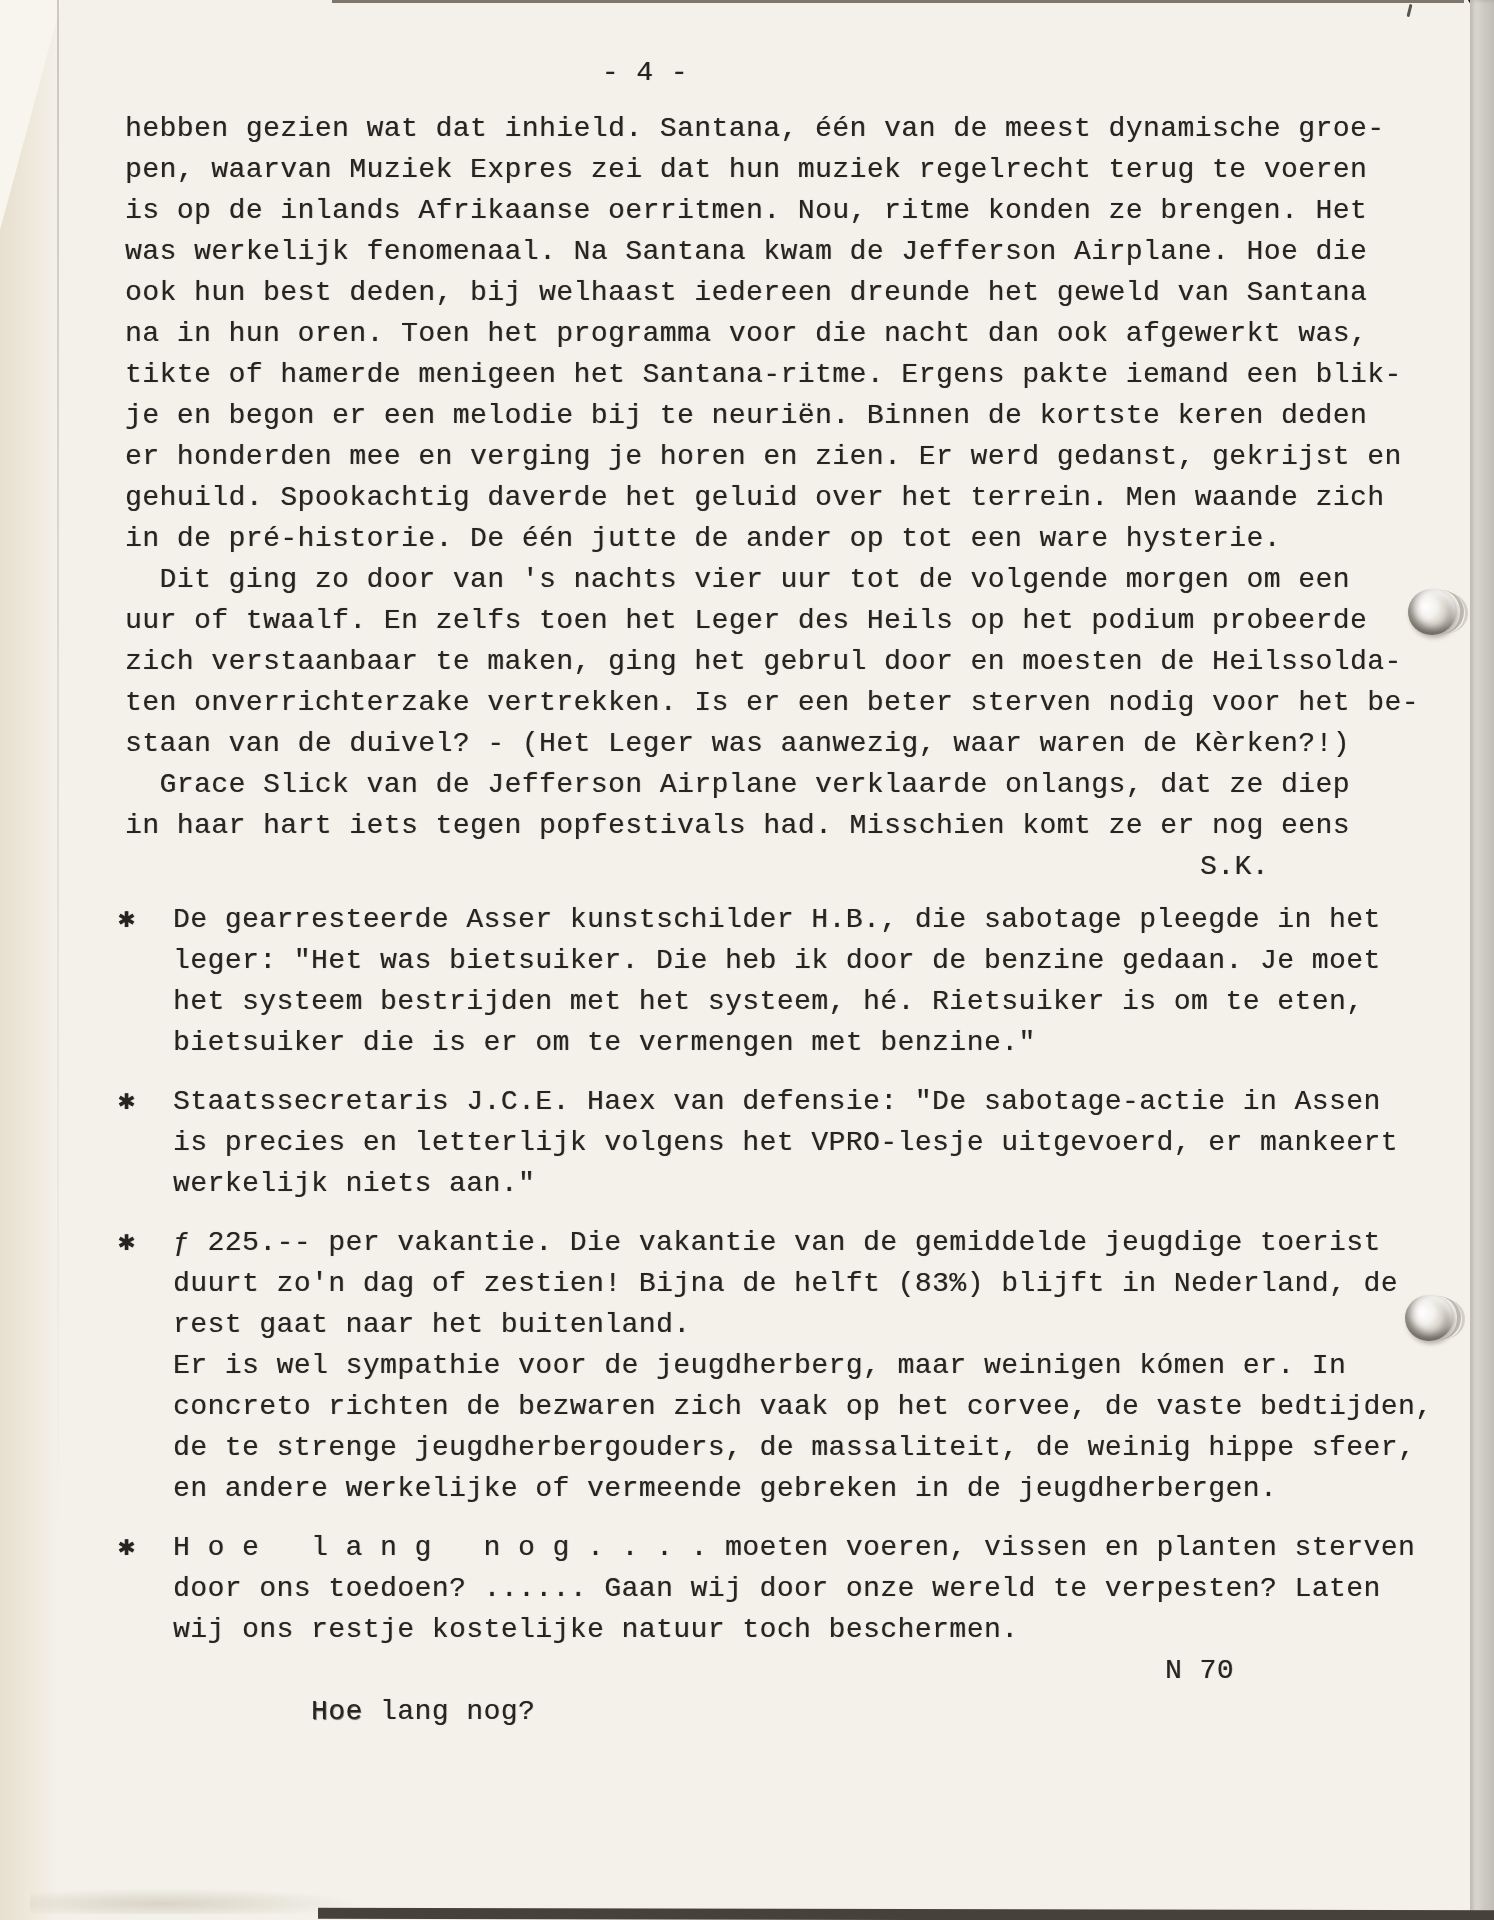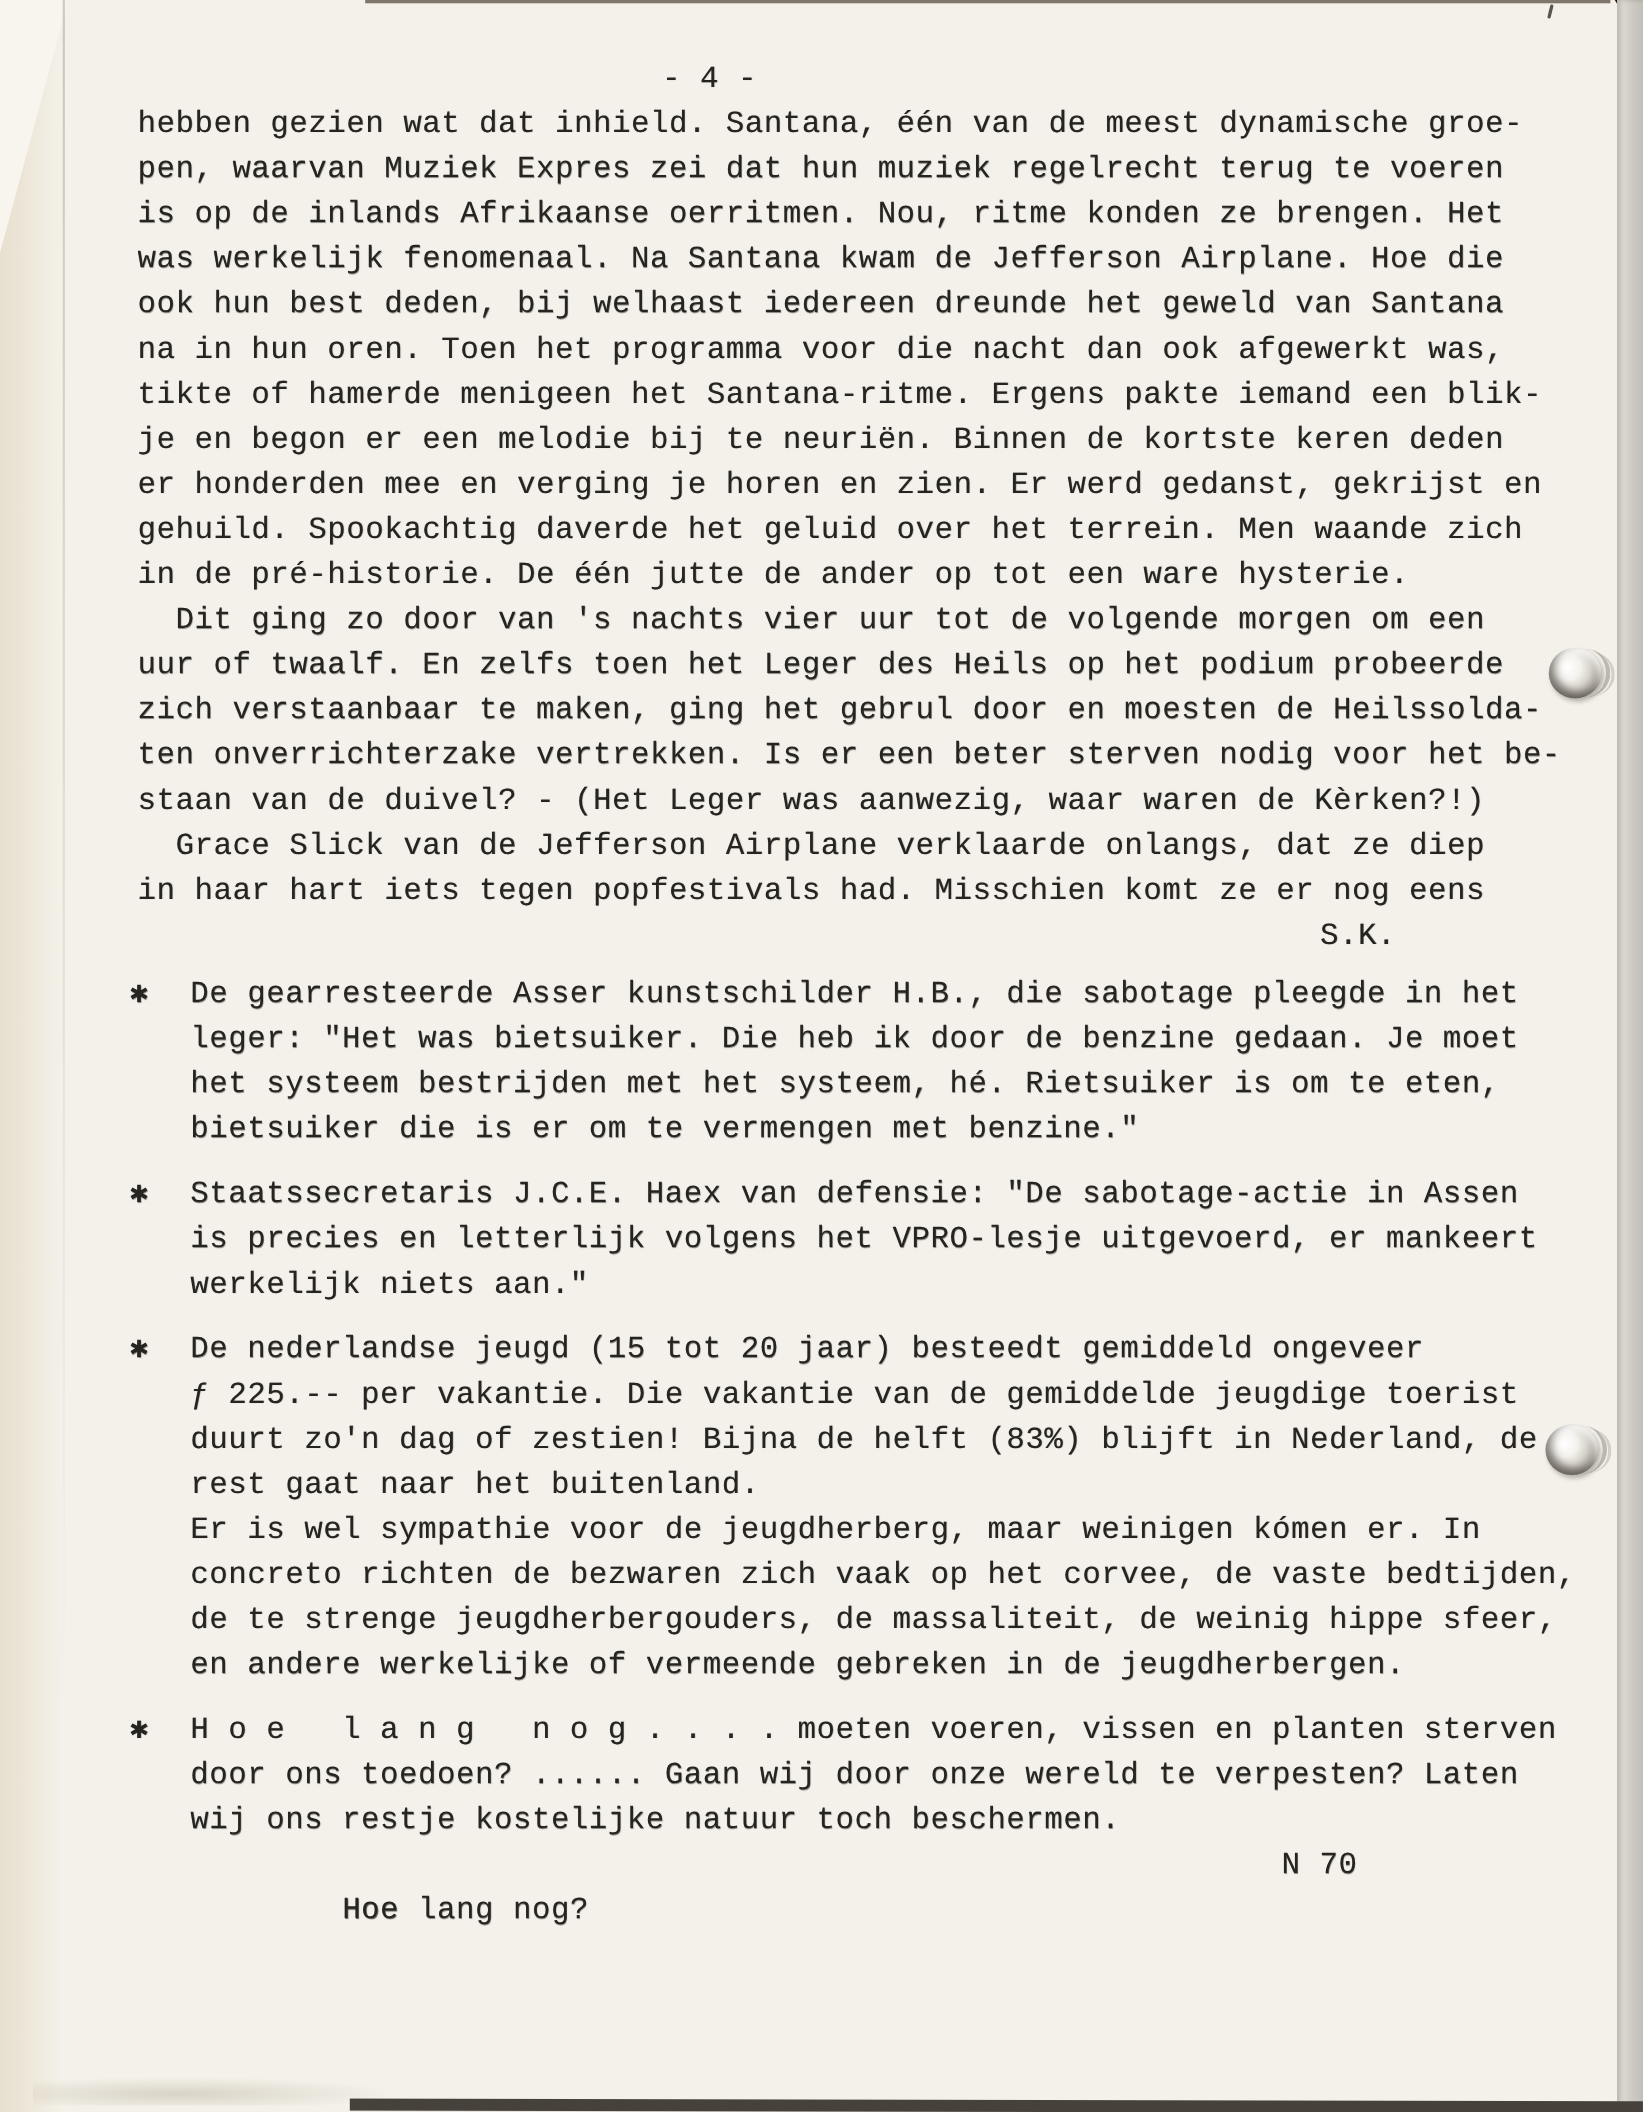--- a/index.html
+++ b/index.html
@@ -84,21 +84,21 @@
   .brad-top { left: 1408px; top: 589px; }
   .brad-bottom { left: 1405px; top: 1295px; }
 
   
   .content {
     position: absolute; left: 125px; top: 52px; width: 1300px;
     font-size: 28px; line-height: 41px; letter-spacing: 0.45px;
     text-shadow: 0.4px 0.4px 0.7px rgba(35,32,28,0.5);
   }
   .page-number { width: 1040px; text-align: center; }
-  .article { }
+  .article { margin-top: 15px; }
   .line { white-space: pre; position: relative; }
   .signature-line { margin-left: 1075px; }
   .bullet { display: flex; margin-left: -7px; }
   .bullet-b1 { margin-top: 12px; }
   .bullet-b2, .bullet-b3, .bullet-b4 { margin-top: 18px; }
   .bullet .marker { width: 55px; flex: none; }
   .bullet .blines { flex: 1; }
   .closing-line .bold { font-weight: normal; text-shadow: 0.7px 0.5px 0.8px rgba(35,32,28,0.7); }
   .footer-code { position: absolute; left: 992px; top: 0; }
 </style>
@@ -160,21 +160,20 @@
     <div class="blines">
         <div class="line">Staatssecretaris J.C.E. Haex van defensie: "De sabotage-actie in Assen</div>
         <div class="line">is precies en letterlijk volgens het VPRO-lesje uitgevoerd, er mankeert</div>
         <div class="line">werkelijk niets aan."</div>
       </div>
   </div>
 
   <div class="bullet bullet-b3">
     <span class="marker">✱</span>
     <div class="blines">
-        <div class="line">De nederlandse jeugd (15 tot 20 jaar) besteedt gemiddeld ongeveer</div>
         <div class="line">ƒ 225.-- per vakantie. Die vakantie van de gemiddelde jeugdige toerist</div>
         <div class="line">duurt zo'n dag of zestien! Bijna de helft (83%) blijft in Nederland, de</div>
         <div class="line">rest gaat naar het buitenland.</div>
         <div class="line">Er is wel sympathie voor de jeugdherberg, maar weinigen kómen er. In</div>
         <div class="line">concreto richten de bezwaren zich vaak op het corvee, de vaste bedtijden,</div>
         <div class="line">de te strenge jeugdherbergouders, de massaliteit, de weinig hippe sfeer,</div>
         <div class="line">en andere werkelijke of vermeende gebreken in de jeugdherbergen.</div>
       </div>
   </div>
 

